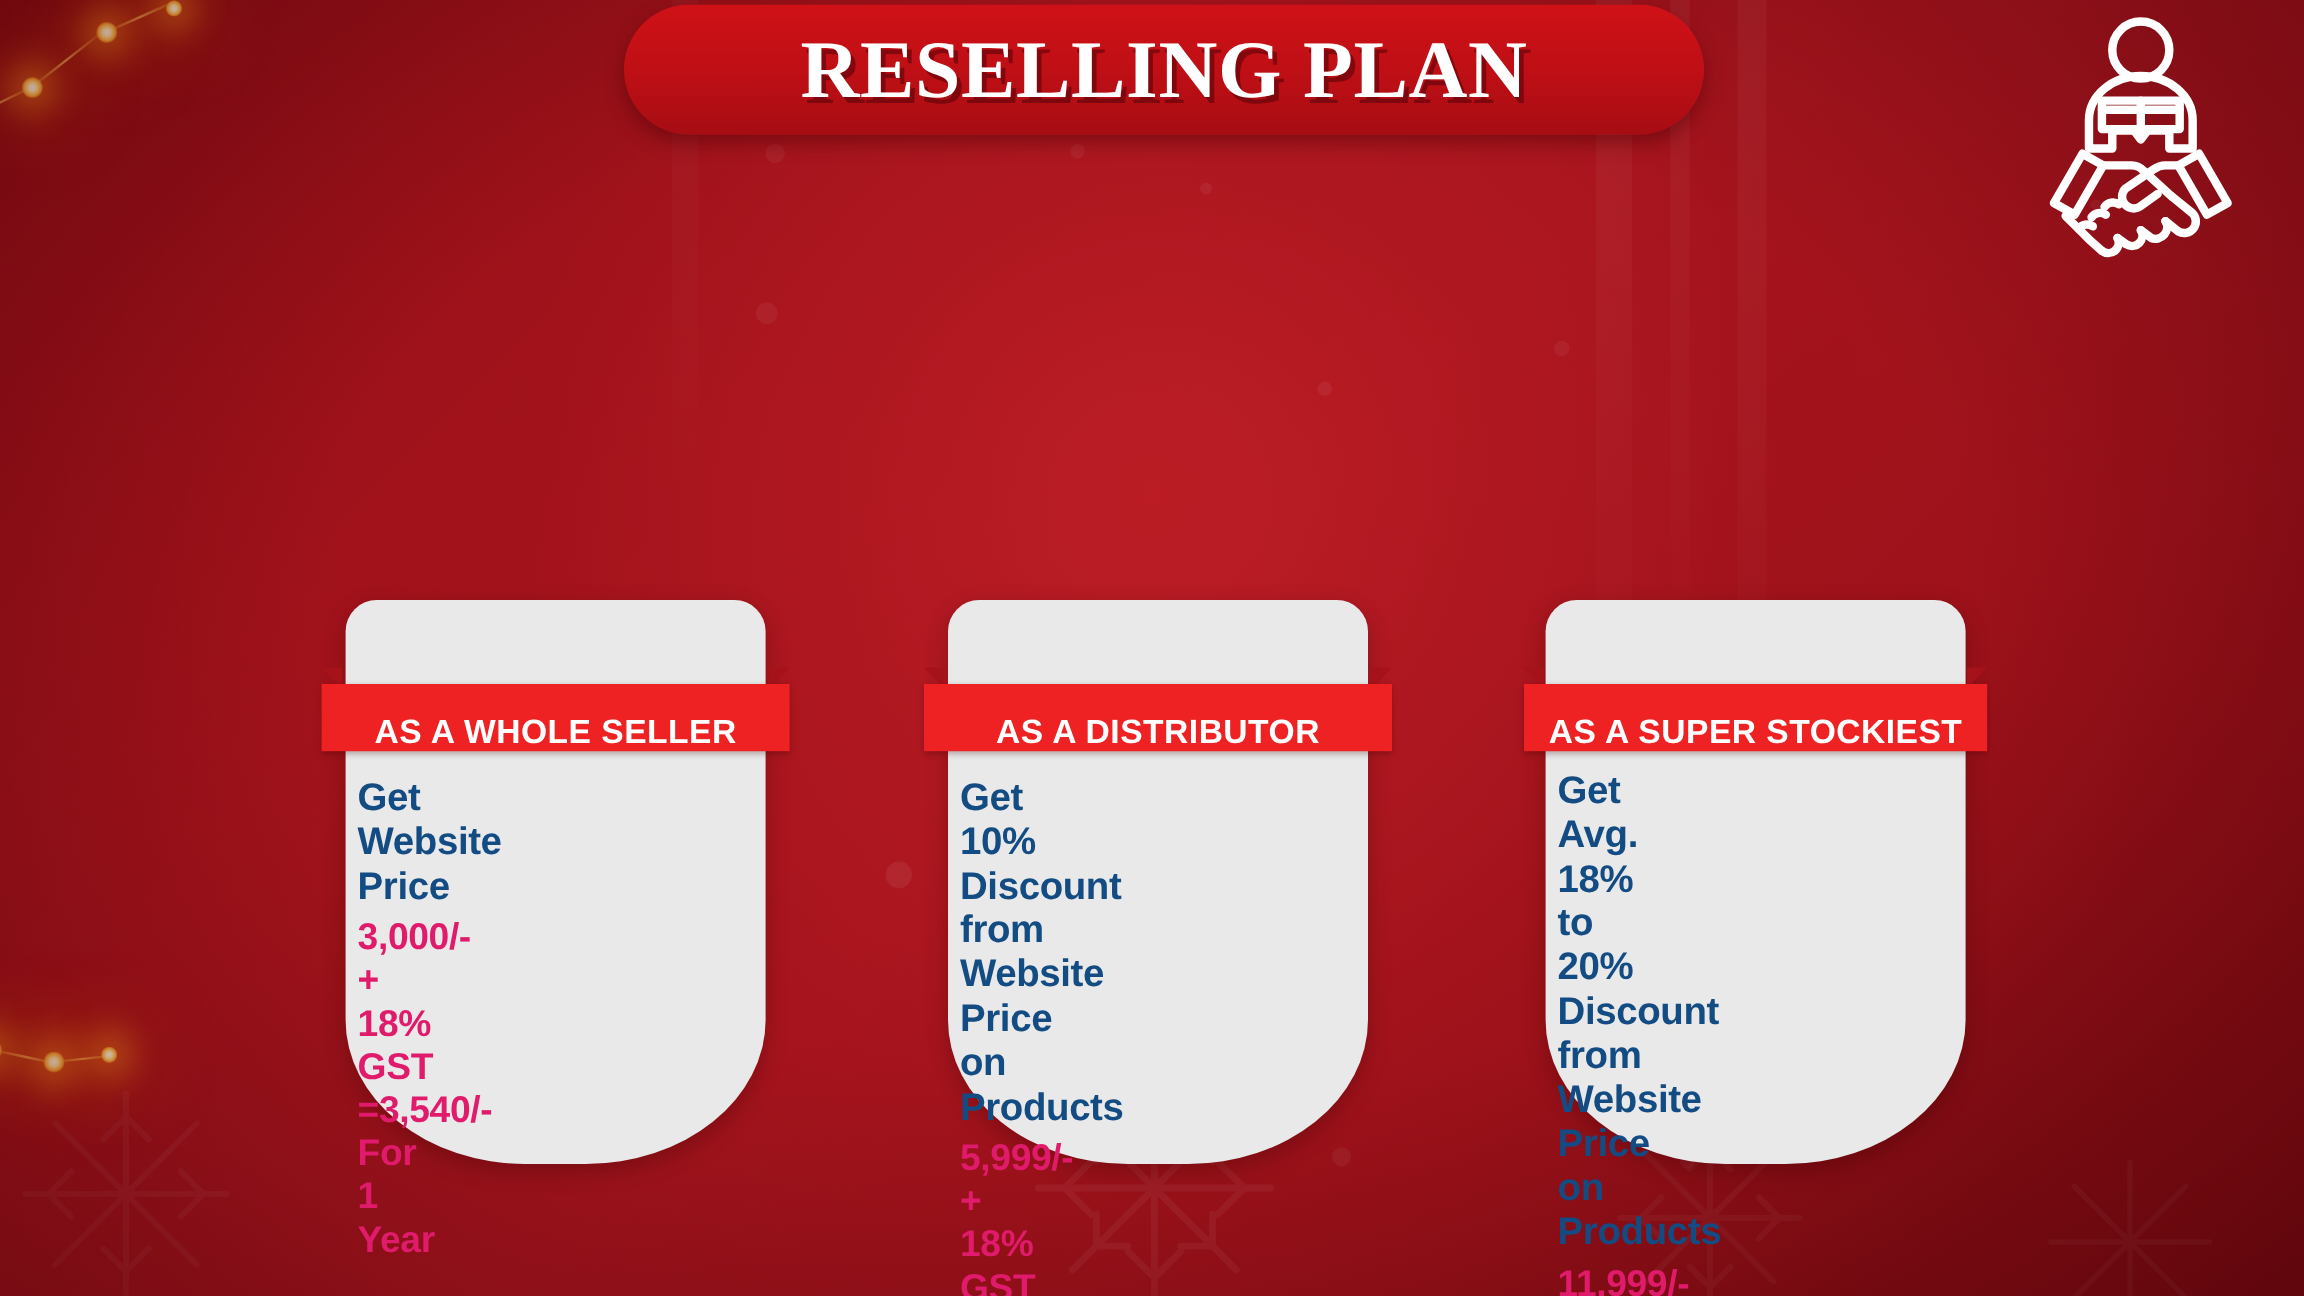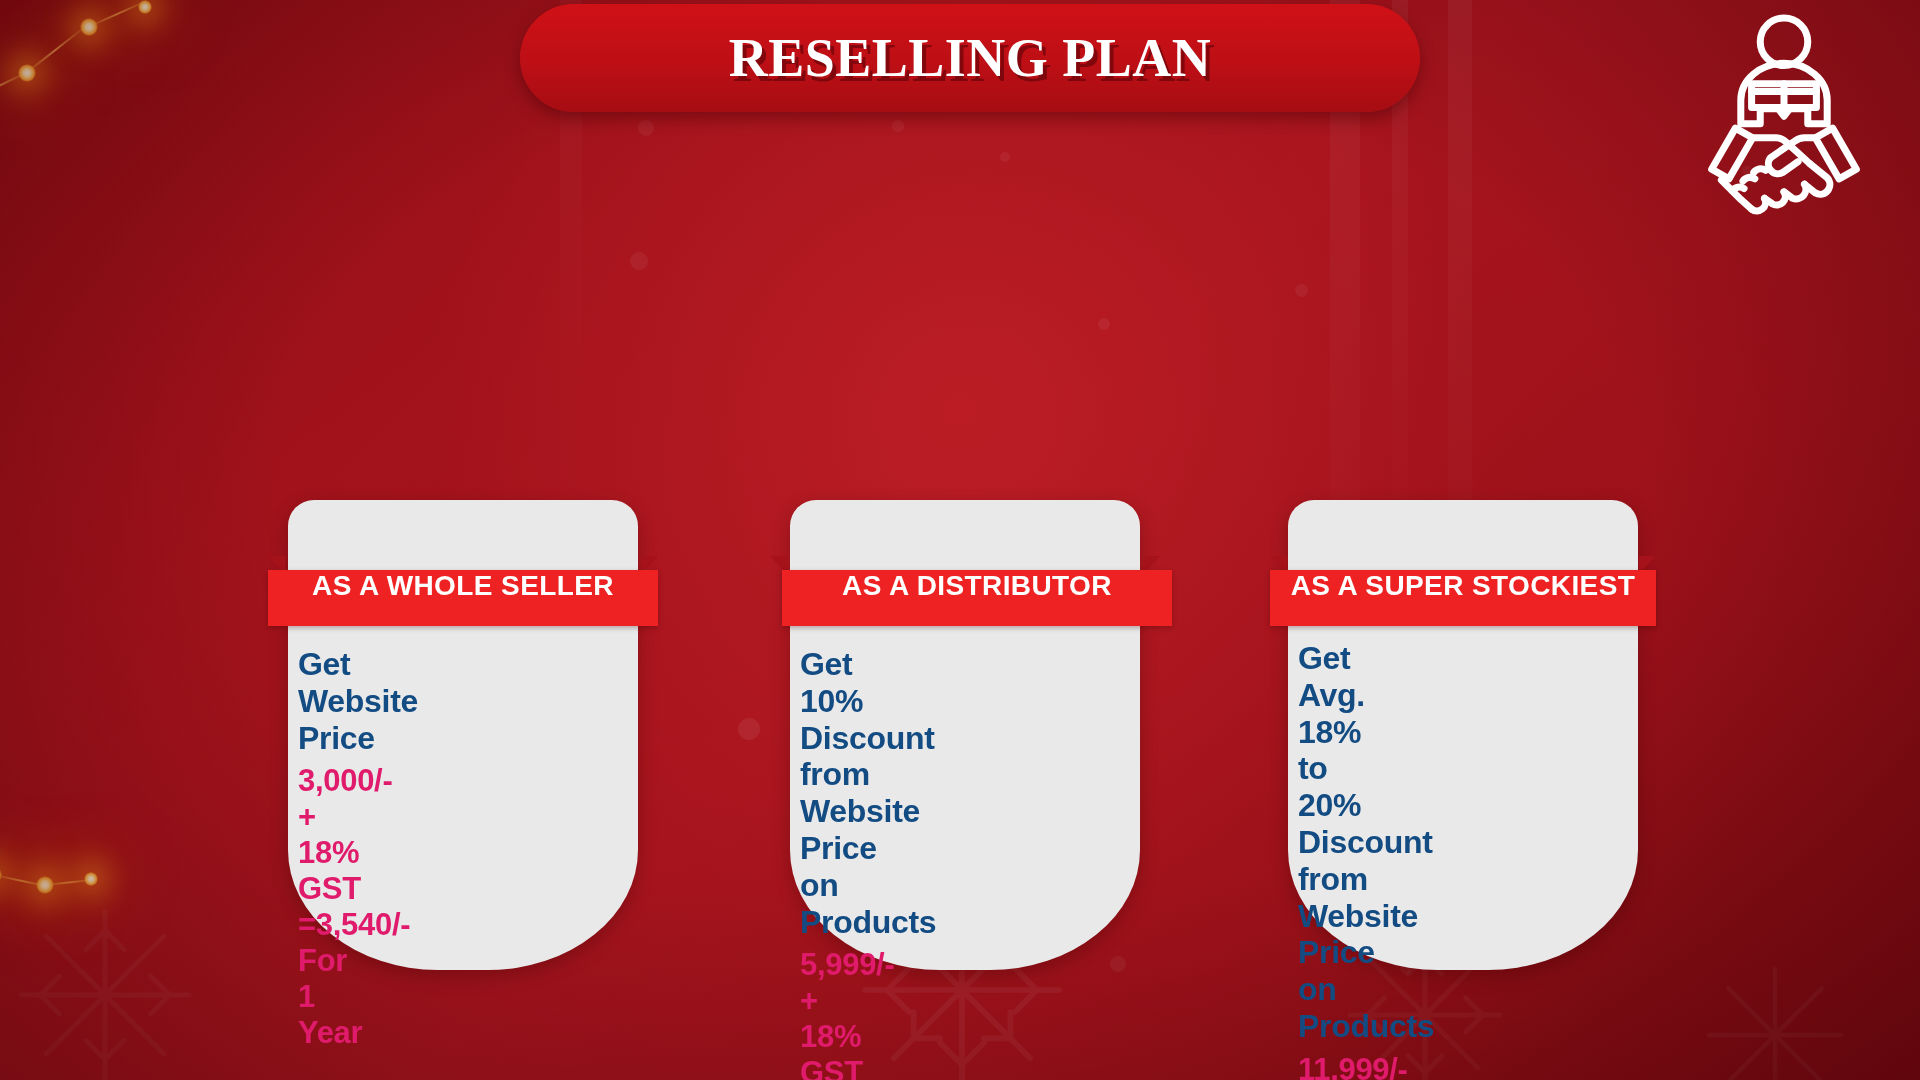--- a/index.html
+++ b/index.html
@@ -42,21 +42,21 @@
     position:absolute; left:520px; top:4px;
     width:900px; height:108px;
     background:linear-gradient(180deg,#cf1117 0%,#bd0f15 55%,#a60d13 100%);
     border-radius:54px;
     box-shadow:0 7px 16px rgba(70,0,4,.45);
     display:flex; align-items:center; justify-content:center;
   }
   #title-bar h1{
     font-family:"Liberation Serif", serif;
     font-weight:700;
-    font-size:54px;
+    font-size:68px;
     letter-spacing:.5px;
     color:#fff;
     text-shadow:4px 5px 0 rgba(80,2,8,.55);
     white-space:nowrap;
   }
 
   
   .bullet-col{position:absolute;}
   #col-left{left:78px;top:152px;width:790px;}
   #col-right{left:1040px;top:152px;width:740px;}
@@ -75,21 +75,21 @@
   .card{
     position:absolute; top:0; left:0;
     background:#e9e9e9;
     border-radius:26px 26px 150px 150px / 26px 26px 120px 120px;
     box-shadow:0 6px 18px rgba(55,0,4,.3);
   }
   .ribbon{
     position:absolute;
     height:56px;
     background:#ee2222;
-    display:flex; align-items:flex-start; justify-content:center;
+    display:flex; align-items:flex-end; justify-content:center;
     z-index:3;
     box-shadow:0 2px 5px rgba(60,0,4,.3);
   }
   .ribbon span{
     color:#fff; font-weight:700; font-size:28px; letter-spacing:.4px; white-space:nowrap;
   }
   .fold{
     position:absolute; top:56px; width:17px; height:18px; z-index:2;
     background:#a5121a;
   }
@@ -258,21 +258,21 @@
       <div class="card-body" style="top:146px;">
         <div class="headline">Get Website Price</div>
         <div class="price">3,000/- + 18% GST</div>
         <div class="price" style="margin-top:0;">=3,540/-</div>
         <div class="price" style="margin-top:0;">For 1 Year</div>
       </div>
     </div>
 
     <div class="card-wrap" style="left:790px;">
       <div class="card" style="width:350px;height:470px;"></div>
-      <div class="ribbon" style="left:-20px;top:70px;width:390px;margin-left:12px;">
+      <div class="ribbon" style="left:-20px;top:70px;width:390px;">
         <span>AS A DISTRIBUTOR</span>
       </div>
       <div class="fold l" style="left:-20px;"></div>
       <div class="fold r" style="left:353px;"></div>
       <div class="card-body" style="top:146px;">
         <div class="headline">Get 10% Discount from Website Price on Products</div>
         <div class="price">5,999/- + 18% GST</div>
         <div class="price" style="margin-top:0;">=7,078/-</div>
         <div class="price" style="margin-top:0;">For 1 Year</div>
       </div>

